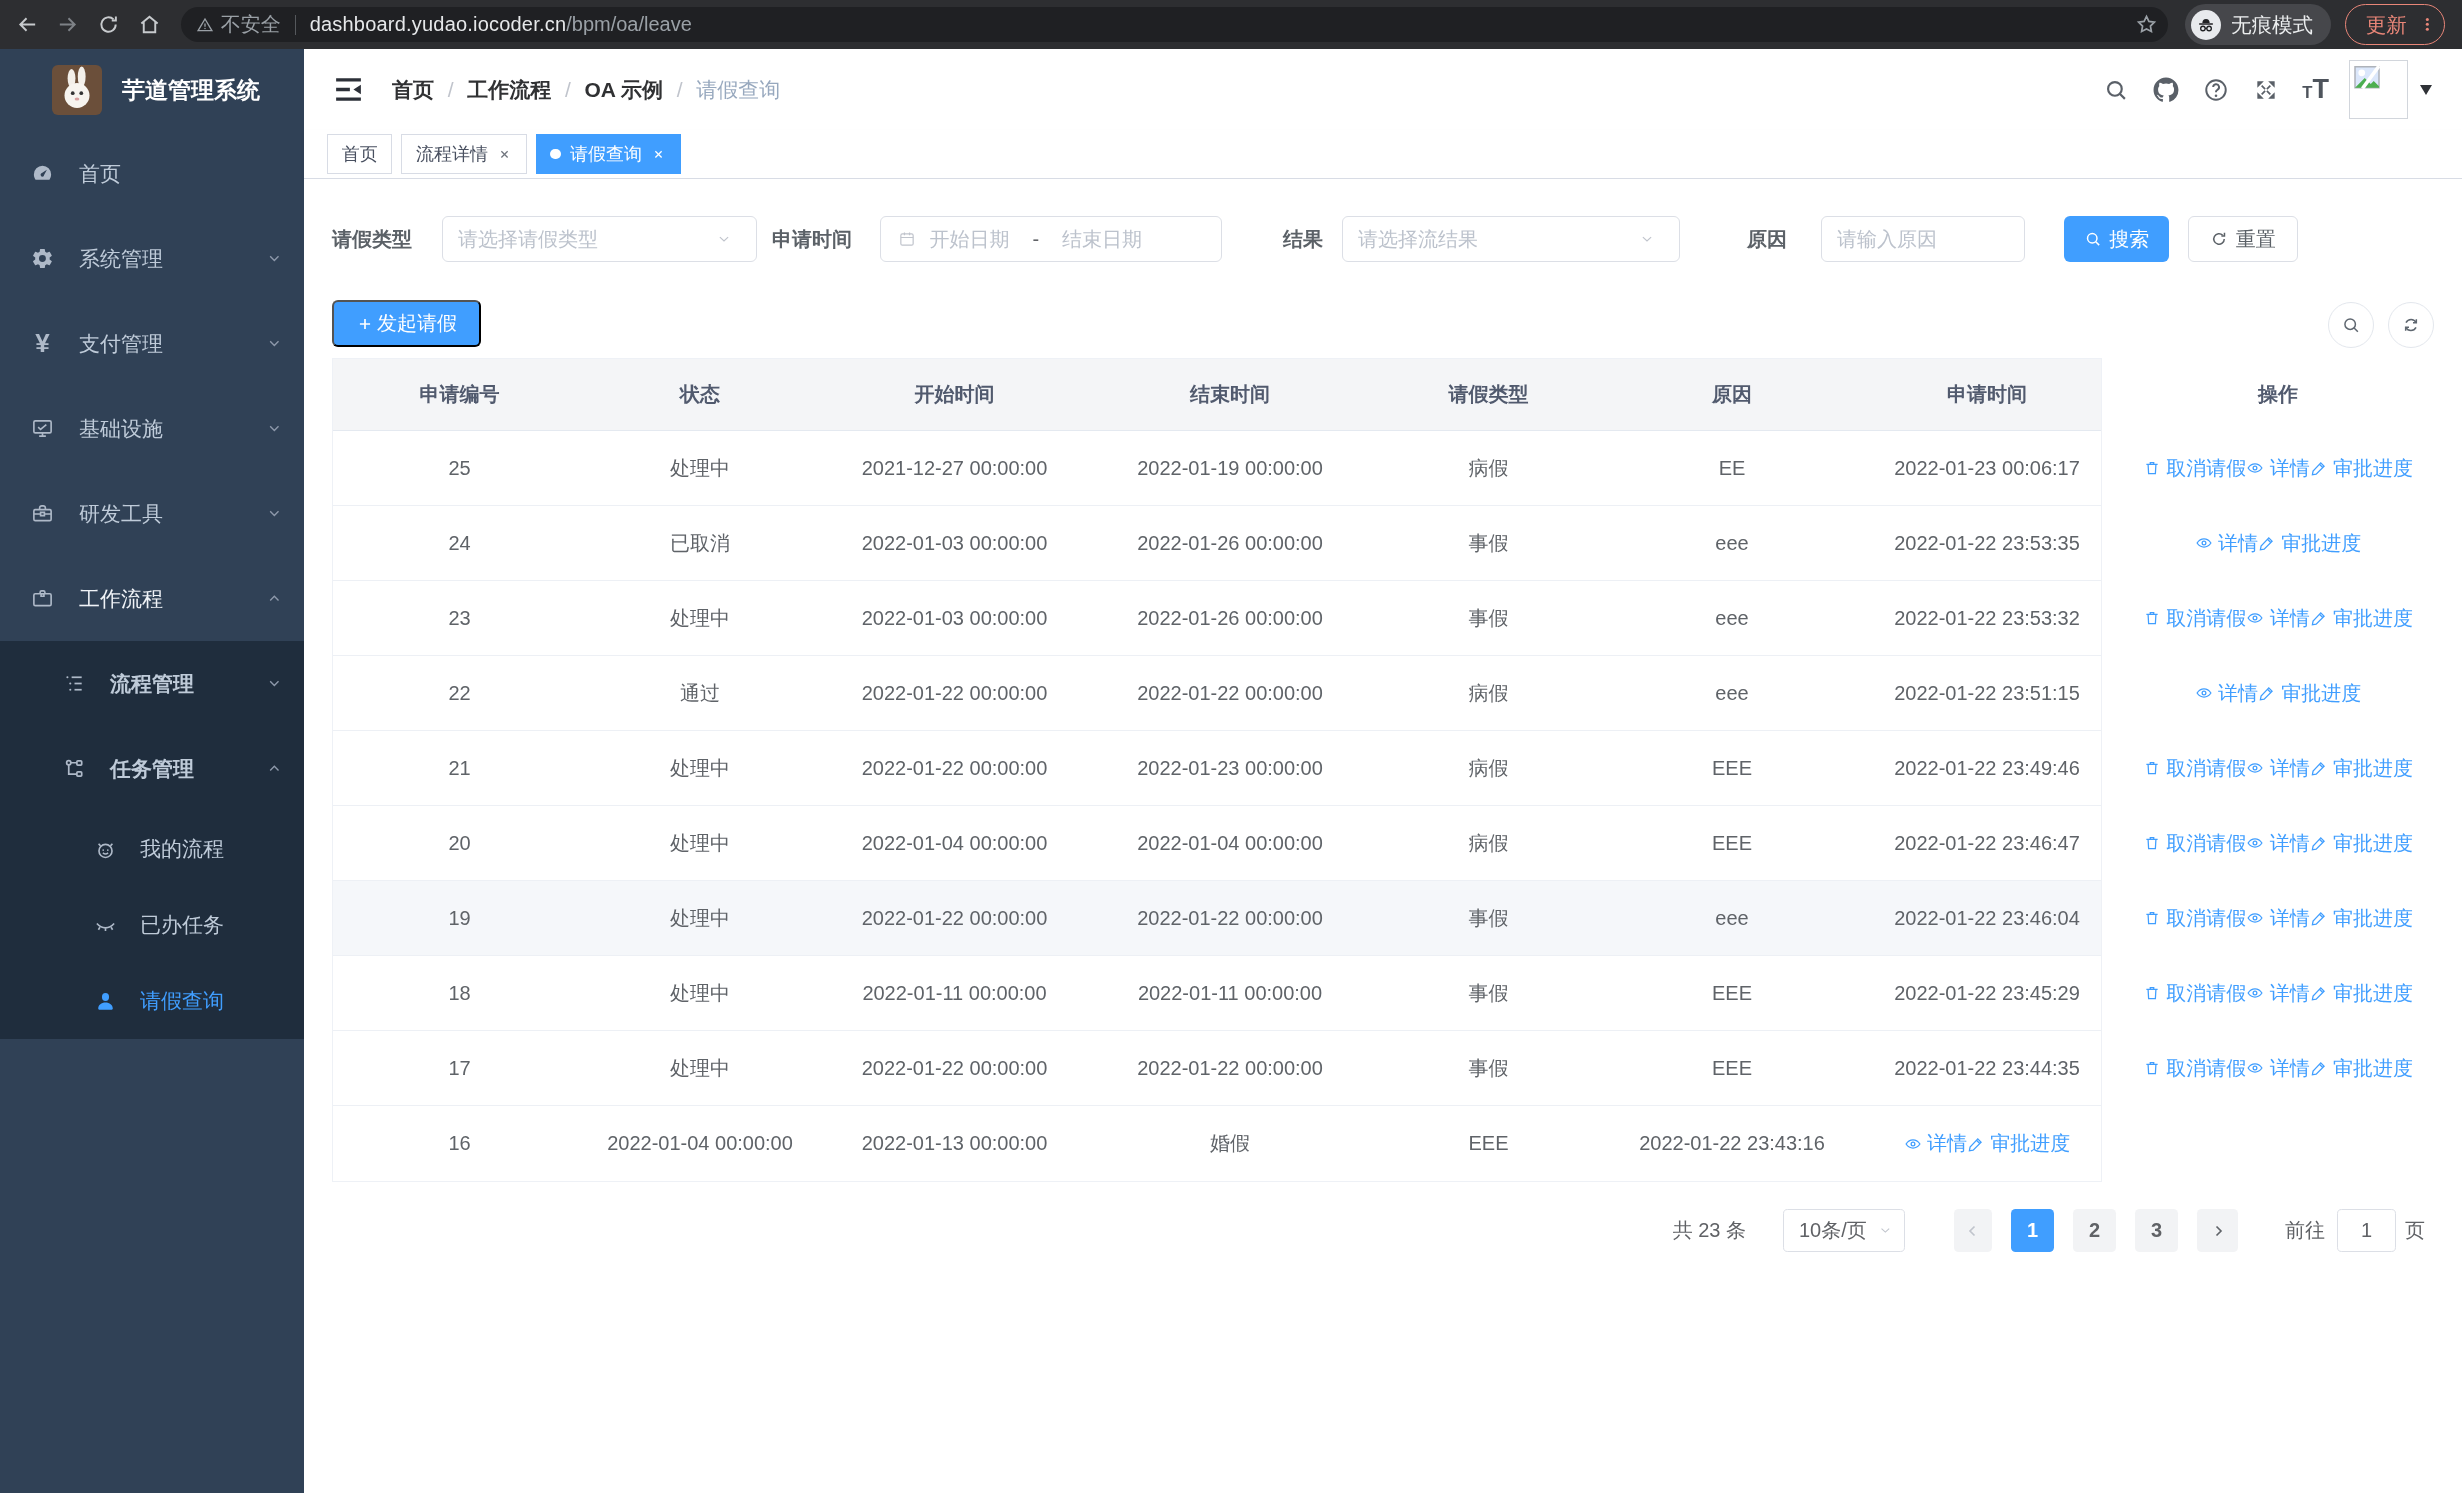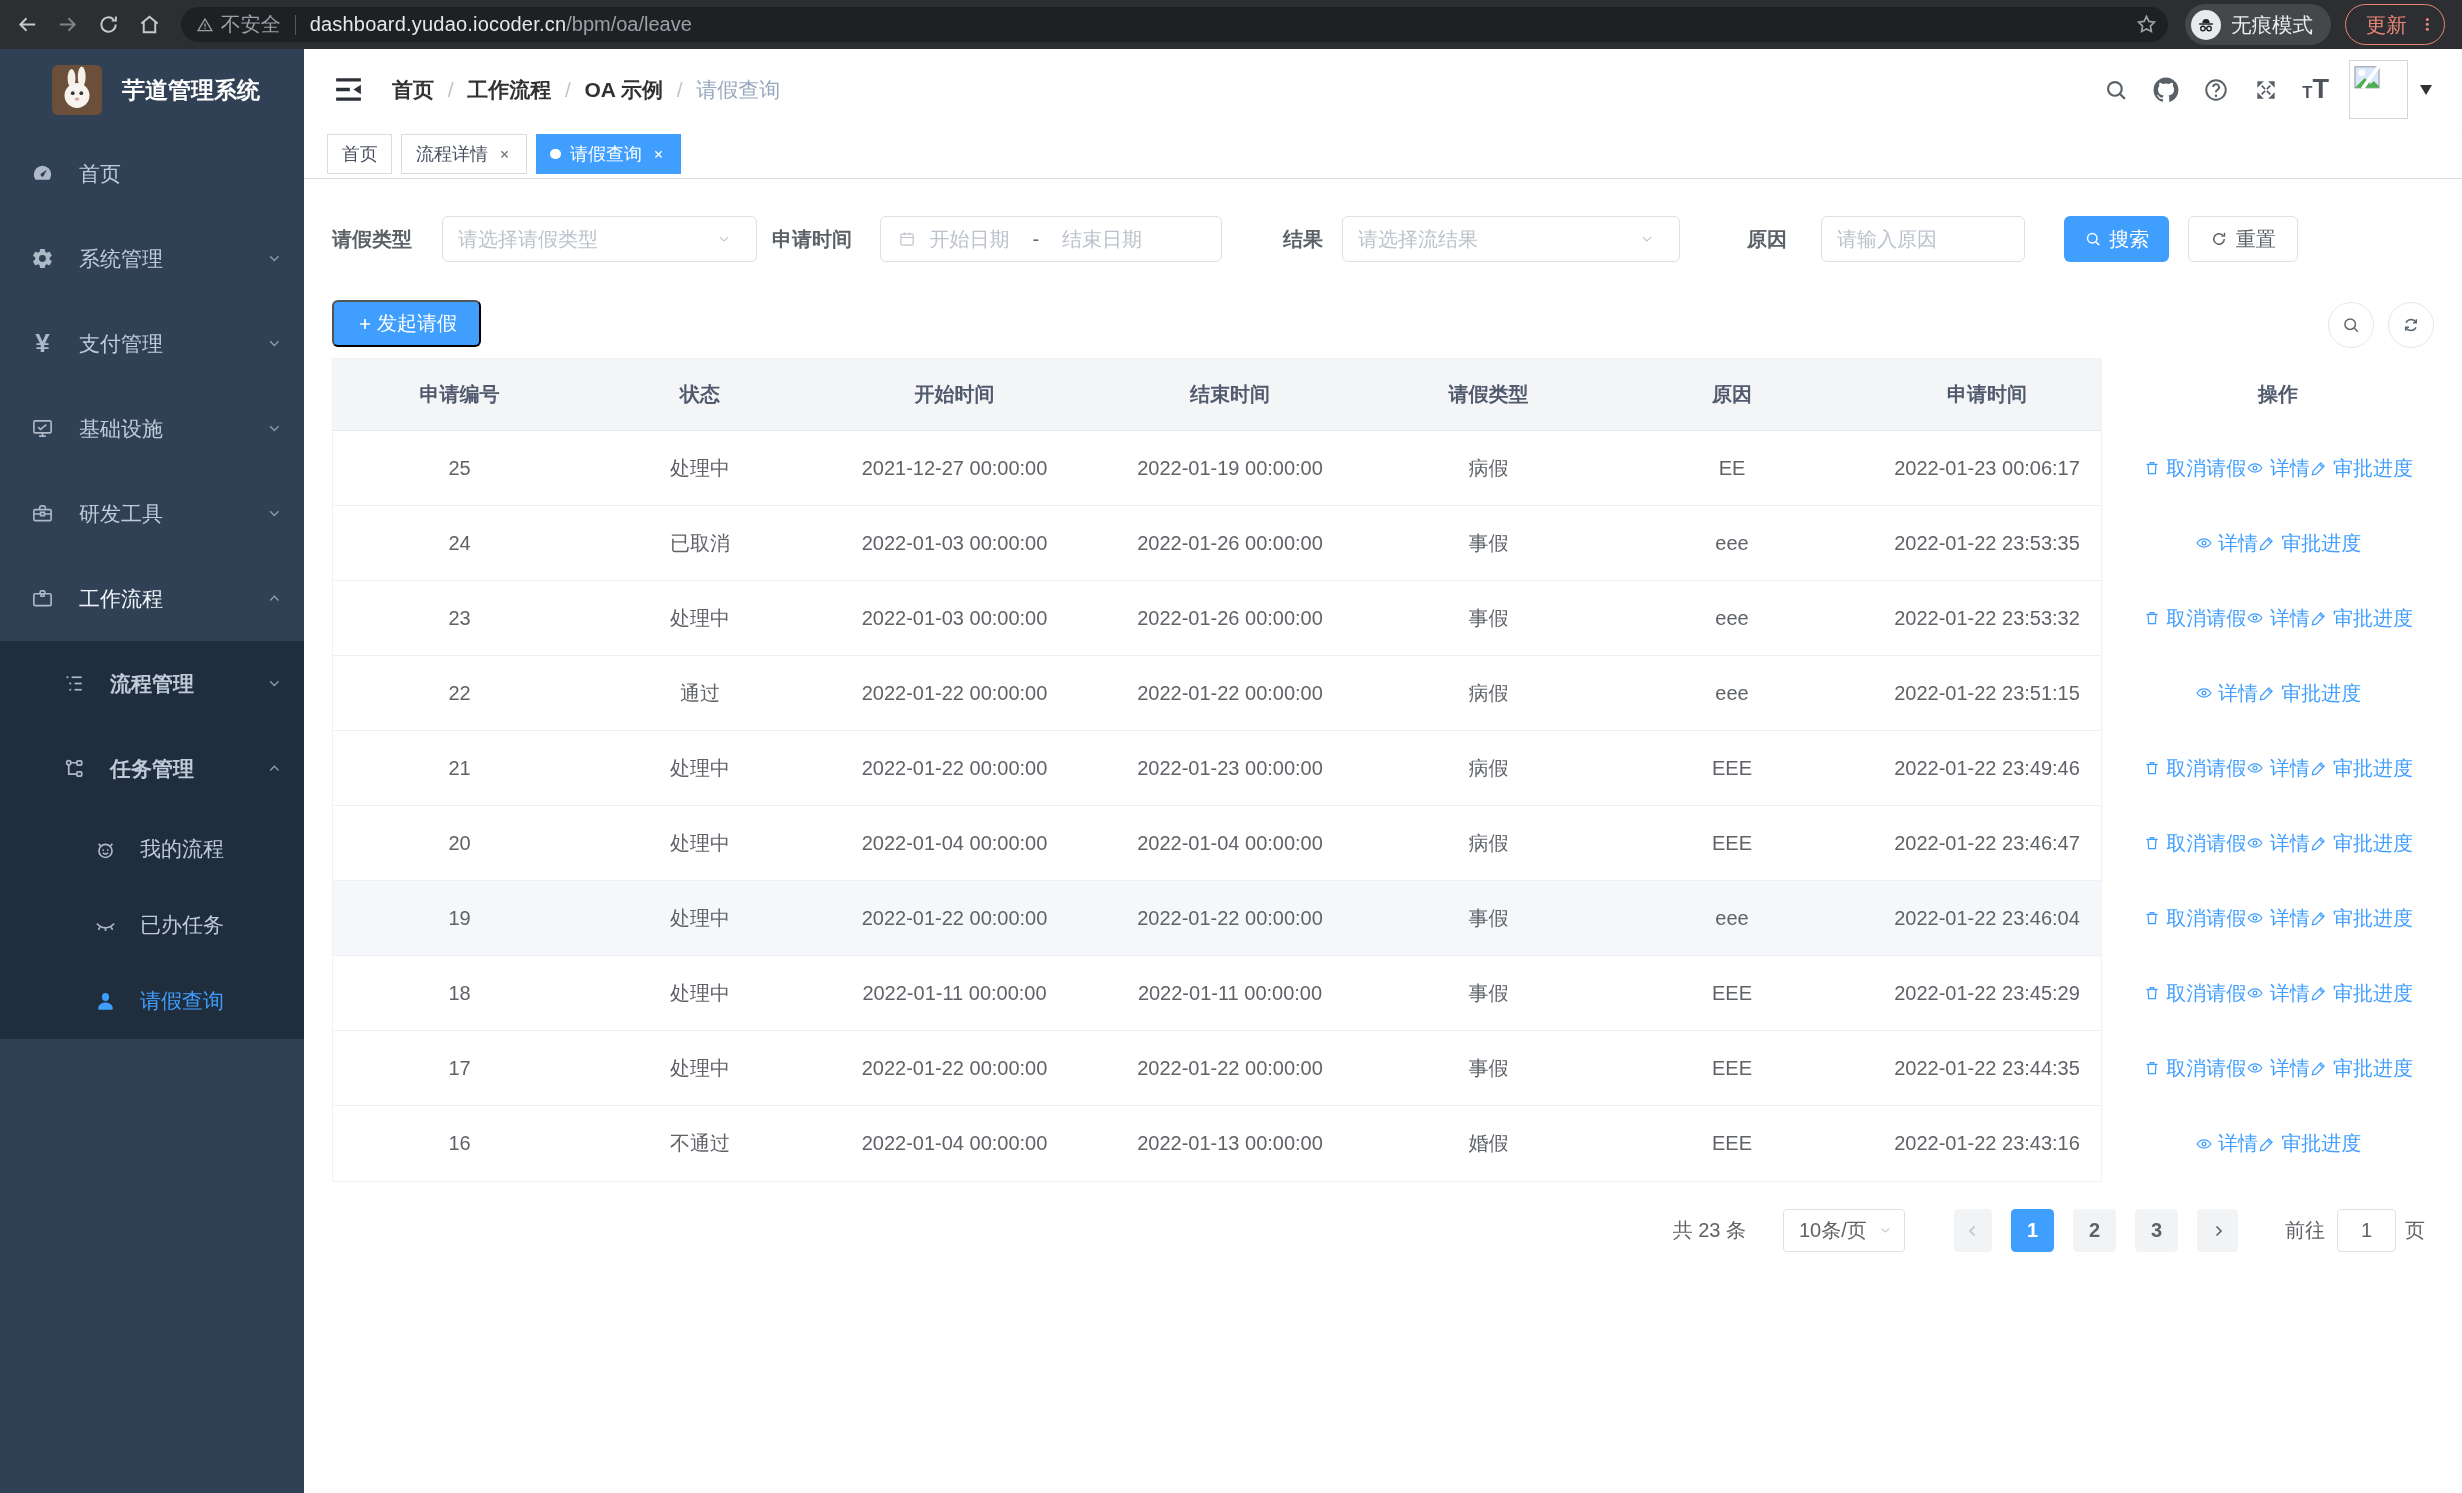--- a/index.html
+++ b/index.html
@@ -774,21 +774,20 @@
                   <svg class="ic24" viewBox="0 0 24 24" fill="none" stroke="currentColor" stroke-width="1.7">
                     <path d="m14.4 5.2 4.4 4.4L8.2 20.2l-5 .9.9-5zM12.6 7l4.4 4.4"></path>
                   </svg>
                   <span>审批进度</span>
                 </span>
               </div>
           </div>
 
           <div class="t-row">
             <div>16</div>
-              <div>不通过</div>
               <div>2022-01-04 00:00:00</div>
               <div>2022-01-13 00:00:00</div>
               <div>婚假</div>
               <div>EEE</div>
               <div>2022-01-22 23:43:16</div>
             <div class="acts">
                 <span class="alink">
                   <svg class="ic24" viewBox="0 0 24 24" fill="none" stroke="currentColor" stroke-width="1.7">
                     <path d="M2.8 12S6.5 6.6 12 6.6 21.2 12 21.2 12 17.5 17.4 12 17.4 2.8 12 2.8 12z"></path>
                     <circle cx="12" cy="12" r="2.5"></circle>

